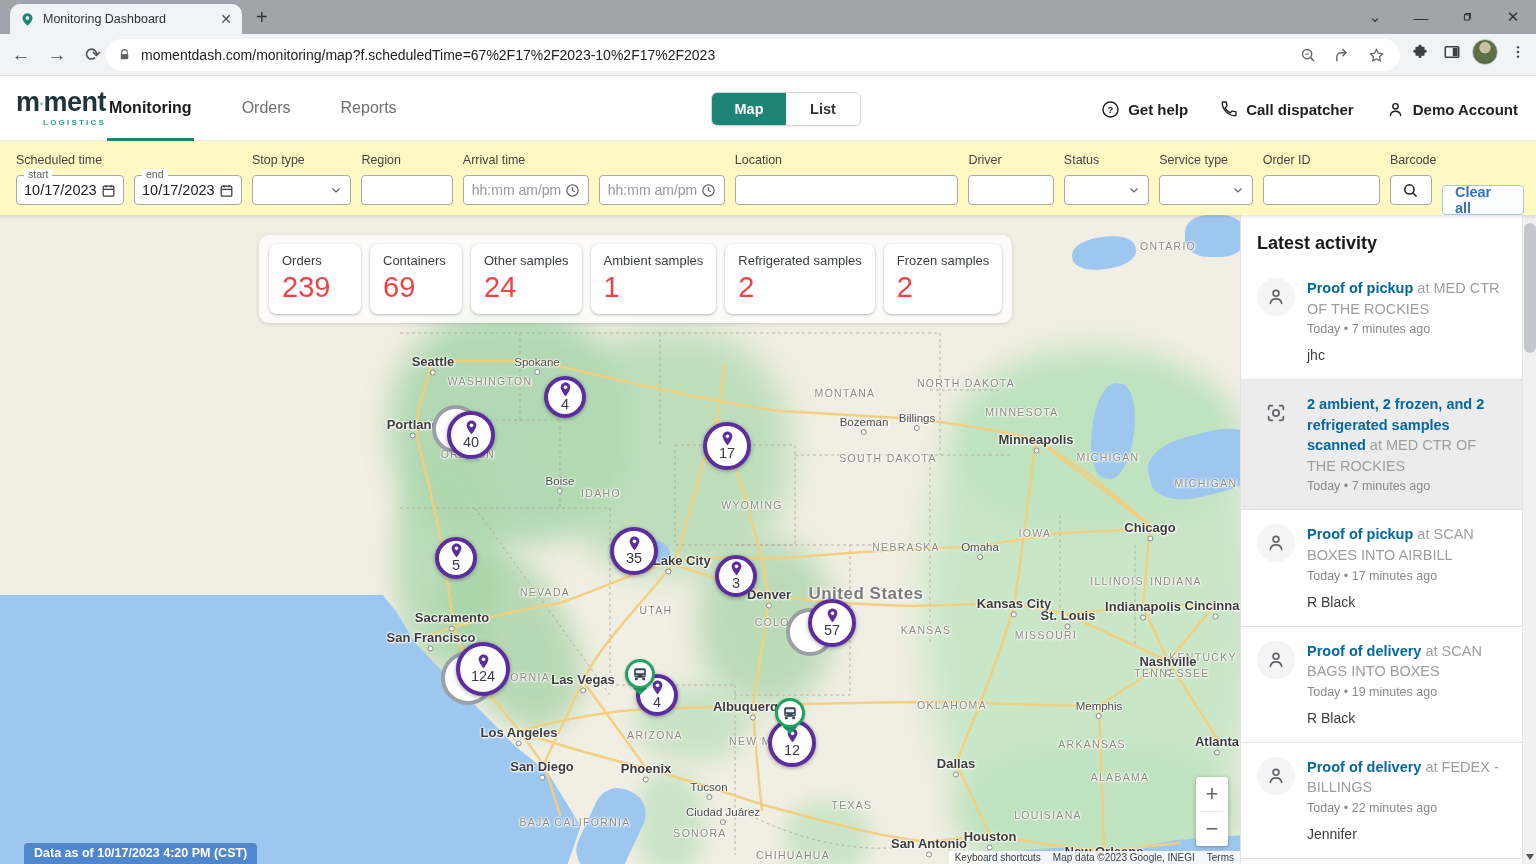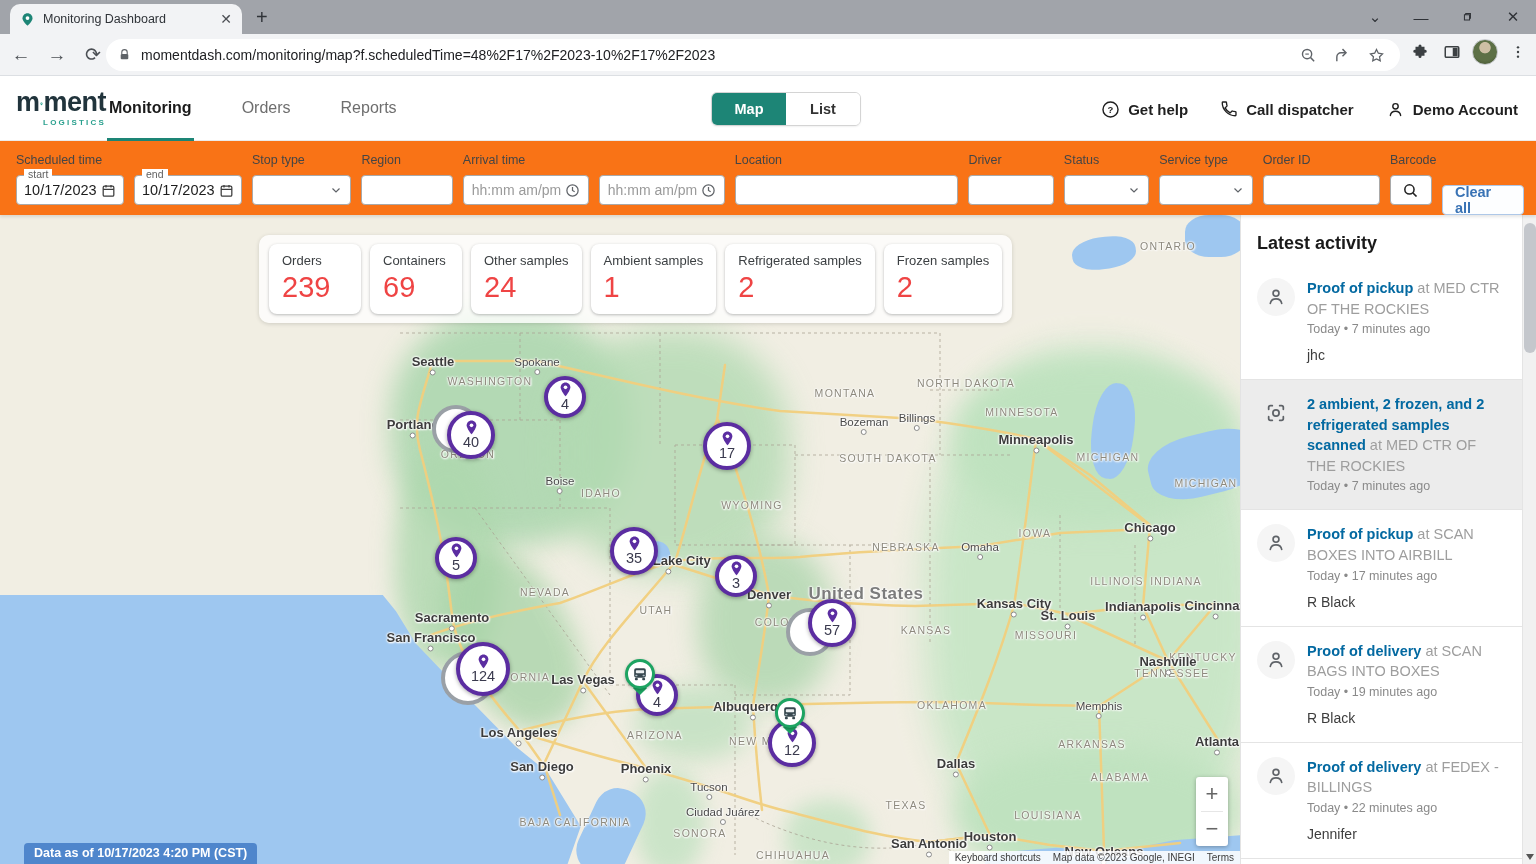--- a/index.html
+++ b/index.html
@@ -29,21 +29,21 @@
   .nav-item { height:64px; display:flex; align-items:center; font-size:16px; color:#6e6e6e; padding:0 2px; border-bottom:3px solid transparent; }
   .nav-item.active { color:#1a1a1a; font-weight:700; border-bottom-color:#1d8576; }
   .toggle { position:absolute; left:711px; top:15px; display:flex; border:1px solid #d4d4d4; border-radius:6px; overflow:hidden; box-shadow:0 1px 2px rgba(0,0,0,.06); }
   .toggle-btn { width:74px; height:32px; display:flex; align-items:center; justify-content:center; font-size:14.5px; font-weight:700; }
   .toggle-btn.active { background:#1d8576; color:#fff; }
   .toggle-btn.inactive { background:#fff; color:#333; }
   .hdr-actions { position:absolute; right:18px; top:0; height:64px; display:flex; align-items:center; gap:32px; }
   .hdr-action { display:flex; align-items:center; gap:8px; font-size:15px; font-weight:600; color:#1f1f1f; }
 
   
-  .filterbar { position:absolute; left:0; top:141px; width:1536px; height:74px; background:#f97316; box-shadow:0 2px 3px rgba(0,0,0,.10); display:flex; gap:10px; padding:12px 12px 0 16px; z-index:20; }
+  .filterbar { position:absolute; left:0; top:141px; width:1536px; height:74px; background:#fef9c3; box-shadow:0 2px 3px rgba(0,0,0,.10); display:flex; gap:10px; padding:12px 12px 0 16px; z-index:20; }
   .fgroup { display:flex; flex-direction:column; }
   .flabel { font-size:12.5px; color:#454545; height:16px; margin-bottom:6px; white-space:nowrap; }
   .frow { display:flex; gap:10px; }
   .datefield { position:relative; border:1px solid #a9a9a9; border-radius:4px; height:30px; width:108px; display:flex; align-items:center; justify-content:space-between; padding:0 7px; background:#fff; }
   .datefield .legend { position:absolute; top:-7px; left:7px; font-size:10.5px; color:#5f5f5f; background:#fff; padding:0 4px; line-height:11px; }
   .dval { font-size:14.5px; color:#1d1d1d; }
   .fctl { height:30px; border:1px solid #a9a9a9; border-radius:4px; background:#fff; display:flex; align-items:center; justify-content:space-between; padding:0 8px; }
   input.fctl { width:100%; font-size:14px; color:#1f1f1f; font-family:inherit; }
   .phtext { font-size:14px; color:#9a9a9a; white-space:nowrap; }
   .sq-btn { width:42px; height:30px; border:1px solid #a9a9a9; border-radius:4px; background:#fff; display:flex; align-items:center; justify-content:center; }
@@ -128,21 +128,21 @@
 
 <div class="toolbar">
   <span class="nav-ico">←</span>
   <span class="nav-ico">→</span>
   <span class="nav-ico">⟳</span>
   <div class="omnibox">
     <svg width="13" height="14" viewBox="0 0 24 24">
         <path d="M7 10V7a5 5 0 0 1 10 0v3" fill="none" stroke="#5f6368" stroke-width="2"></path>
         <rect x="5" y="10" width="14" height="10" rx="2" fill="#5f6368"></rect>
       </svg>
-    <span class="url">momentdash.com/monitoring/map?f.scheduledTime=48%2F17%2F2023-10%2F17%2F2023</span>
+    <span class="url">momentdash.com/monitoring/map?f.scheduledTime=67%2F17%2F2023-10%2F17%2F2023</span>
     <span class="pill-ico">
         <svg width="17" height="17" viewBox="0 0 24 24">
           <circle cx="10" cy="10" r="6.5" fill="none" stroke="#5f6368" stroke-width="2"></circle>
           <path d="M15 15l5 5" stroke="#5f6368" stroke-width="2"></path>
           <path d="M7.5 10h5" stroke="#5f6368" stroke-width="1.6"></path>
         </svg>
       </span>
     <span class="pill-ico">
         <svg width="17" height="17" viewBox="0 0 24 24">
           <path d="M4 20v-6a6 6 0 0 1 6-6h6" fill="none" stroke="#5f6368" stroke-width="2"></path>
@@ -409,21 +409,21 @@
         <div class="map-label k-state" style="left: 1176px; top: 366px;">INDIANA</div>
         <div class="map-label k-state" style="left: 926px; top: 415px;">KANSAS</div>
         <div class="map-label k-state" style="left: 1046px; top: 420px;">MISSOURI</div>
         <div class="map-label k-state" style="left: 1203px; top: 442px;">KENTUCKY</div>
         <div class="map-label k-state" style="left: 512px; top: 462px;">CALIFORNIA</div>
         <div class="map-label k-state" style="left: 655px; top: 520px;">ARIZONA</div>
         <div class="map-label k-state" style="left: 770px; top: 526px;">NEW MEXICO</div>
         <div class="map-label k-state" style="left: 952px; top: 490px;">OKLAHOMA</div>
         <div class="map-label k-state" style="left: 1092px; top: 529px;">ARKANSAS</div>
         <div class="map-label k-state" style="left: 1172px; top: 458px;">TENNESSEE</div>
-        <div class="map-label k-state" style="left: 906px; top: 590px;">TEXAS</div>
+        <div class="map-label k-state" style="left: 852px; top: 590px;">TEXAS</div>
         <div class="map-label k-state" style="left: 1048px; top: 600px;">LOUISIANA</div>
         <div class="map-label k-state" style="left: 1120px; top: 562px;">ALABAMA</div>
         <div class="map-label k-state" style="left: 575px; top: 607px;">BAJA CALIFORNIA</div>
         <div class="map-label k-state" style="left: 700px; top: 618px;">SONORA</div>
         <div class="map-label k-state" style="left: 793px; top: 640px;">CHIHUAHUA</div>
         <div class="map-label k-state" style="left: 1168px; top: 31px;">ONTARIO</div>
         <div class="map-label k-city" style="left: 433px; top: 146px;">Seattle</div>
         <div class="map-label k-town" style="left: 537px; top: 147px;">Spokane</div>
         <div class="map-label k-city" style="left: 413px; top: 209px;">Portland</div>
         <div class="map-label k-town" style="left: 560px; top: 266px;">Boise</div>

